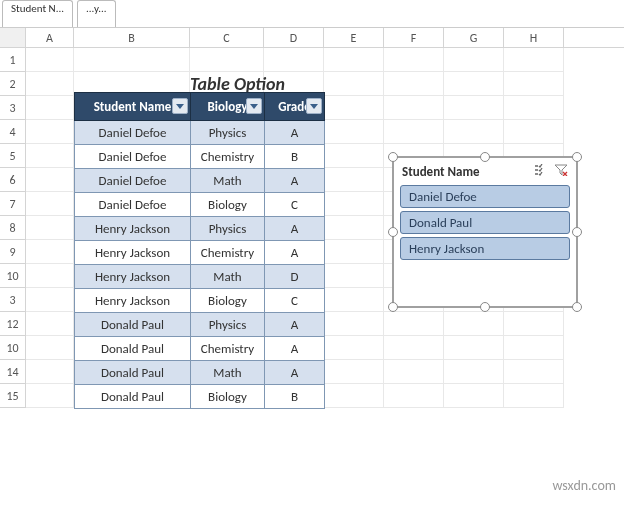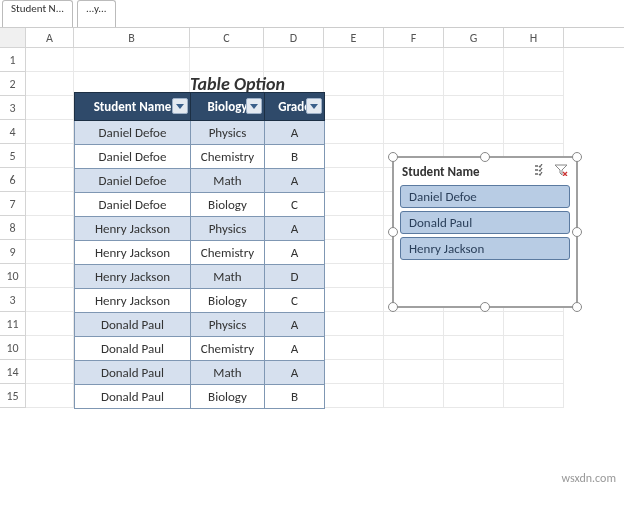--- a/index.html
+++ b/index.html
@@ -40,21 +40,21 @@
     .slicer-item { background: #b8cce4; border: 1px solid #5b7aa0; border-radius: 3px; padding: 3px 8px; font-size: 13px; color: #2a3f5a; }
     
     .sel-handle { position: absolute; width: 10px; height: 10px; background: #fff; border: 1px solid #888; border-radius: 50%; }
     .h-top { top: -6px; left: 50%; margin-left: -5px; }
     .h-bot { bottom: -6px; left: 50%; margin-left: -5px; }
     .h-left { left: -6px; top: 50%; margin-top: -5px; }
     .h-right { right: -6px; top: 50%; margin-top: -5px; }
     .h-tl { top: -6px; left: -6px; } .h-tr { top: -6px; right: -6px; }
     .h-bl { bottom: -6px; left: -6px; } .h-br { bottom: -6px; right: -6px; }
     
-    .watermark { position: absolute; bottom: 21px; right: 8px; font-size: 12px; color: #999; }
+    .watermark { position: absolute; bottom: 12px; right: 8px; font-size: 14px; color: #999; }
   </style>
 </head>
 <body>
 
 <div class="sheet-tabs">
   <div class="sheet-tab">Student N...</div>
   <div class="sheet-tab">...y...</div>
 </div>
 
 <div class="grid-container">
@@ -185,21 +185,21 @@
         <div class="cell col-A"></div>
         <div class="cell col-B"></div>
         <div class="cell col-C"></div>
         <div class="cell col-D"></div>
         <div class="cell col-E"></div>
         <div class="cell col-F"></div>
         <div class="cell col-G"></div>
         <div class="cell col-H"></div>
       </div>
     <div class="row">
-        <div class="row-hdr">11</div>
+        <div class="row-hdr">12</div>
         <div class="cell col-A"></div>
         <div class="cell col-B"></div>
         <div class="cell col-C"></div>
         <div class="cell col-D"></div>
         <div class="cell col-E"></div>
         <div class="cell col-F"></div>
         <div class="cell col-G"></div>
         <div class="cell col-H"></div>
       </div>
     <div class="row">

